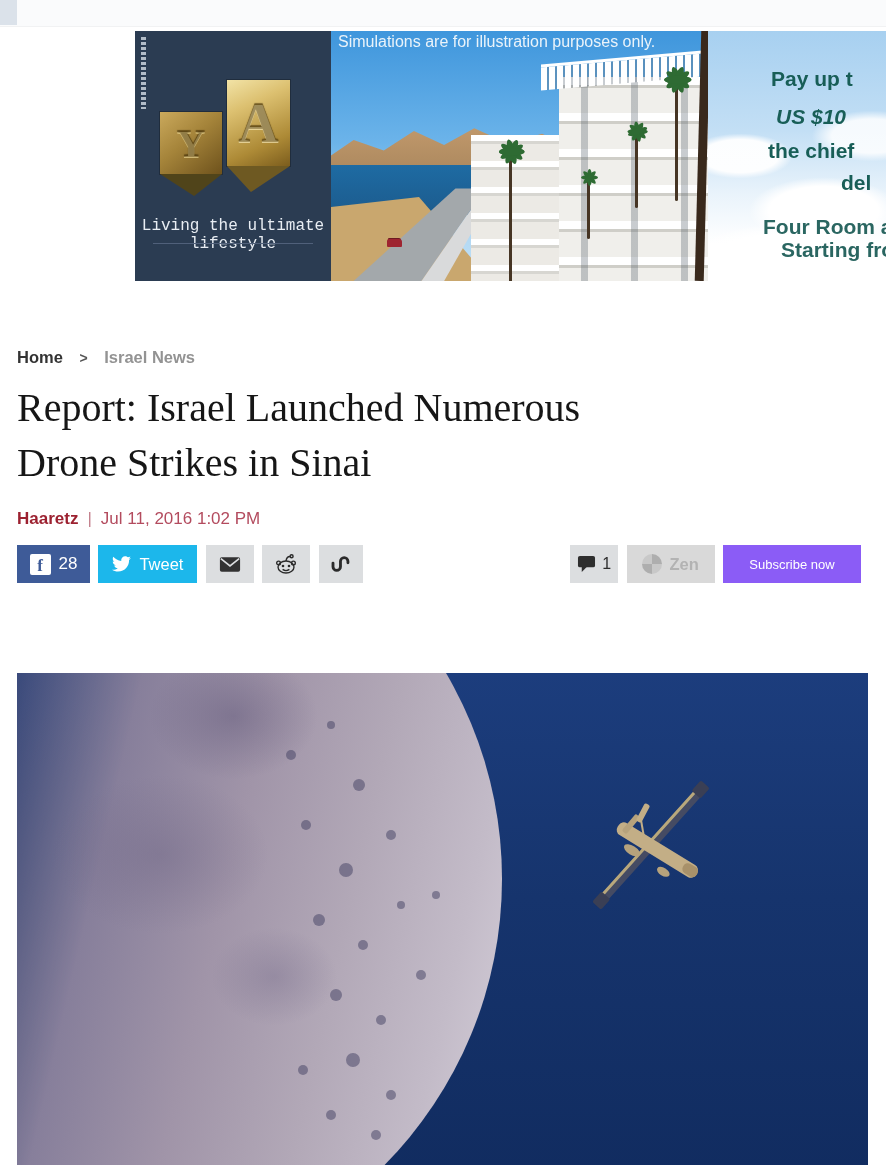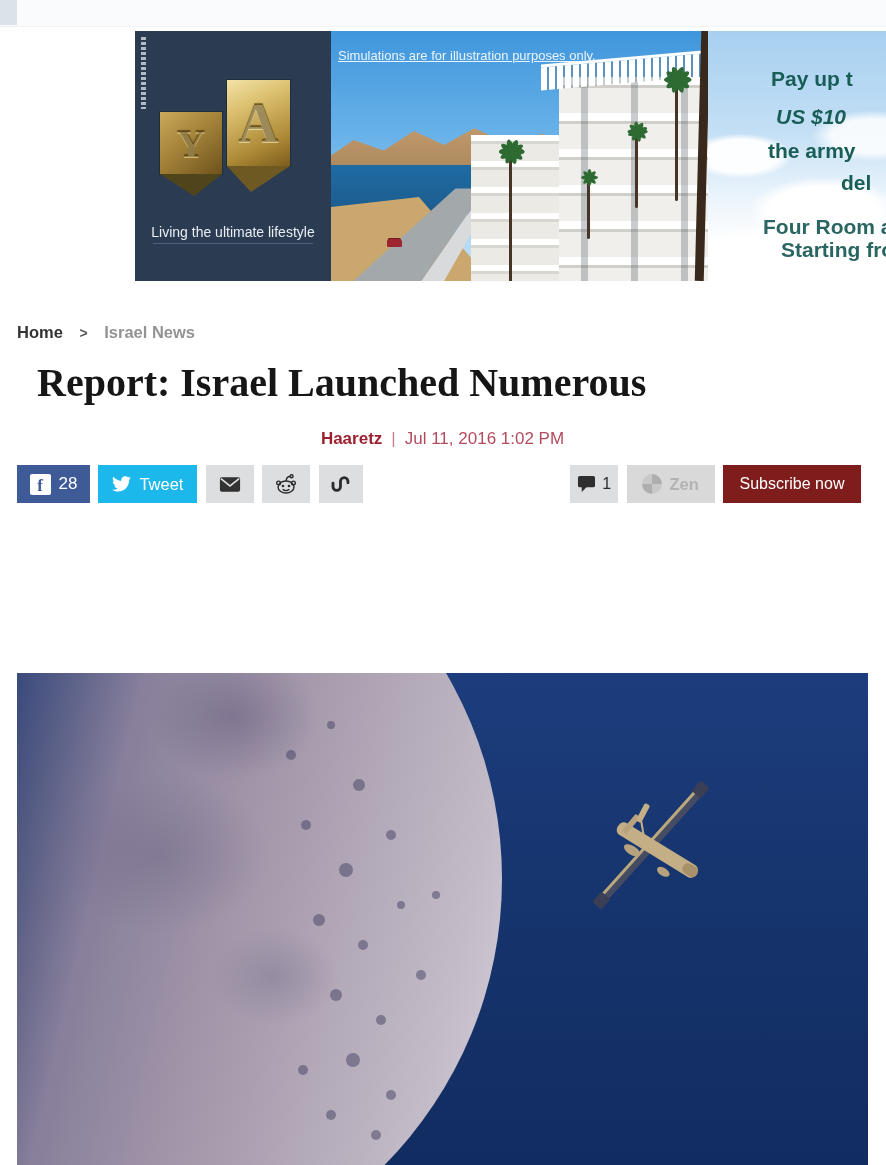--- a/index.html
+++ b/index.html
@@ -26,28 +26,28 @@
   .tile-a { left:92px; top:49px; width:63px; height:86px;
     background:linear-gradient(155deg,#f2e3a6 0%, #dcc070 30%, #ad8a36 72%, #7c5d1d 100%);
     font-size:56px; color:#5b451566; text-shadow:0 1px 0 rgba(255,244,200,.6), 0 -1px 1px rgba(60,40,0,.55);
     box-shadow:0 0 0 1px rgba(0,0,0,.25); }
   .fold-y { position:absolute; left:25px; top:143px; width:62px; height:22px; background:#6b5a22;
     clip-path:polygon(0 0, 100% 0, 55% 100%); filter:brightness(.75); }
   .fold-a { position:absolute; left:92px; top:135px; width:63px; height:26px; background:#8a6f2a;
     clip-path:polygon(0 0, 100% 0, 38% 100%); filter:brightness(.8); }
   .b-name { position:absolute; left:0; right:0; top:168px; text-align:center; color:#ffffff;
     font-size:22px; letter-spacing:.5px; word-spacing:6px; }
-  .b-tag { position:absolute; left:0; right:0; top:193px; text-align:center; color:#e8edf3; font-size:14px; }
+  .b-tag { position:absolute; left:0; right:0; top:186px; text-align:center; color:#e8edf3; font-size:16px;font-family:Liberation Mono, monospace; }
   .b-div { position:absolute; left:18px; right:18px; top:212px; height:1px; background:#50607a; }
   .b-url { position:absolute; left:0; right:0; top:217px; text-align:center; color:#eef2f7;
     font-size:12px; letter-spacing:4.5px; }
 
   .b-mid { position:relative; width:377px; height:250px; flex:0 0 auto; overflow:hidden;
     background:linear-gradient(180deg,#3f96dc 0%, #6cb4ea 45%, #a9d4f2 75%, #c6e2f6 100%); }
-  .caption { position:absolute; left:7px; top:17px; z-index:9; color:#f3f8fc; font-size:13px; opacity:.95;text-decoration:underline; }
+  .caption { position:absolute; left:7px; top:2px; z-index:9; color:#f3f8fc; font-size:16px; opacity:.95; }
   .mountains { position:absolute; left:0; top:86px; width:377px; height:70px; z-index:1;
     background:linear-gradient(180deg,#c59c6e 0%, #a5835a 100%);
     clip-path:polygon(0 55%, 6% 33%, 14% 48%, 22% 20%, 30% 40%, 38% 16%, 47% 38%, 56% 24%, 64% 45%, 72% 28%, 82% 50%, 100% 38%, 100% 100%, 0 100%); }
   .sea { position:absolute; left:0; top:134px; width:377px; height:50px; z-index:2;
     background:linear-gradient(180deg,#1e6ba3 0%, #1c5b8d 100%); }
   .sand { position:absolute; left:0; top:166px; width:160px; height:84px; z-index:3;
     background:#c9a76e; clip-path:polygon(0 12%, 55% 0, 100% 100%, 0 100%); }
   .road { position:absolute; left:0; top:0; width:377px; height:250px; z-index:4;
     background:#a3a8ab; clip-path:polygon(6% 100%, 33% 63%, 41% 63%, 24% 100%); }
   .roadedge { position:absolute; left:0; top:0; width:377px; height:250px; z-index:4;
@@ -77,31 +77,31 @@
     background:
       radial-gradient(70px 30px at 18% 50%, rgba(255,255,255,.95) 55%, rgba(255,255,255,0) 75%),
       radial-gradient(100px 45px at 65% 72%, #ffffff 55%, rgba(255,255,255,0) 75%),
       radial-gradient(130px 60px at 40% 96%, #ffffff 60%, rgba(255,255,255,0) 78%),
       radial-gradient(80px 34px at 92% 42%, rgba(255,255,255,.85) 50%, rgba(255,255,255,0) 75%); }
   .promo { position:absolute; white-space:nowrap; color:#185e57; font-weight:bold; font-size:21px; }
   .promo-sub { position:absolute; white-space:nowrap; color:#2a6661; font-weight:600; font-size:21px; }
 
   
   .content { position:absolute; left:17px; top:281px; width:851px; }
-  .breadcrumb { margin-top:42px; font-size:16.5px; font-weight:bold; color:#3a3a3a; }
+  .breadcrumb { margin-top:67px; font-size:16.5px; font-weight:bold; color:#3a3a3a; }
   .crumb-home { color:#333333; cursor:pointer; }
   .crumb-sep { color:#555555; margin:0 12px; font-size:14px; }
   .crumb-section { color:#939393; cursor:pointer; }
 
-  .headline { margin-top:13px; font-family:"Liberation Serif", serif; font-weight:bold;
-    font-size:40px; line-height:55px; color:#161616;margin-left:20px; }
+  .headline { margin-top:13px; font-family:"Liberation Serif", serif; font-weight:normal;
+    font-size:40px; line-height:55px; color:#161616; }
   .subhead { margin-top:14px; font-family:"Liberation Serif", serif; font-size:21.5px;
     line-height:28.5px; color:#2e2e2e; max-width:852px; }
 
-  .byline { margin-top:19px; display:flex; align-items:center; font-size:17px;justify-content:center; }
+  .byline { margin-top:19px; display:flex; align-items:center; font-size:17px; }
   .byline .author { color:#9c2130; font-weight:bold; }
   .byline .pipe { color:#c4808d; margin:0 9px; font-weight:normal; }
   .byline .date { color:#b34b5e; }
 
   .social { position:relative; margin-top:16px; height:38px; }
   .btn { display:inline-flex; align-items:center; justify-content:center; height:38px;
     vertical-align:top; margin-right:4px; cursor:pointer; }
   .btn-fb { width:73px; background:#3e5b98; color:#ffffff; font-size:17px; }
   .fb-badge { width:21px; height:21px; background:#ffffff; border-radius:2px; color:#3e5b98;
     font-family:"Liberation Serif", serif; font-weight:bold; font-size:17px; line-height:23px;
@@ -109,21 +109,21 @@
   .btn-tw { width:99px; background:#1cb7eb; color:#ffffff; font-size:16.5px; }
   .btn-tw svg { margin-right:8px; }
   .btn-gray { width:48px; background:#dcdee0; color:#333333; }
   .btn-su { width:44px; }
   .right-group { position:absolute; right:7px; top:0; }
   .btn-comments { width:48px; background:#dcdee0; color:#2e2e2e; font-size:16px; }
   .btn-comments svg { margin-right:6px; }
   .btn-zen { width:88px; background:#d9d9d9; color:#b3b3b3; font-size:16.5px; font-weight:bold; }
   .zen-circle { width:20px; height:20px; border-radius:50%; margin-right:7px;
     background:conic-gradient(#aeaeae 0 25%, #c8c8c8 25% 50%, #aeaeae 50% 75%, #c8c8c8 75% 100%); }
-  .btn-sub { width:138px; background:#7f1d1d; color:#ffffff; font-size:16px; margin-right:0; }
+  .btn-sub { width:138px; background:#8b5cf6; color:#ffffff; font-size:13px; margin-right:0; }
 
   
   .hero { position:absolute; left:17px; top:673px; width:851px; height:500px; overflow:hidden;
     background:linear-gradient(180deg,#1c3d7d 0%, #16346d 45%, #112c60 100%); }
   .moon { position:absolute; left:-329px; top:-201px; width:814px; height:814px; border-radius:50%;
     background:
       radial-gradient(120px 90px at 67% 30%, rgba(105,96,128,.55), rgba(0,0,0,0) 70%),
       radial-gradient(150px 110px at 58% 47%, rgba(112,103,134,.45), rgba(0,0,0,0) 72%),
       radial-gradient(90px 70px at 72% 62%, rgba(120,110,140,.40), rgba(0,0,0,0) 70%),
       linear-gradient(103deg, rgba(22,52,110,0) 22%, rgba(84,80,112,.38) 36%, #877f9b 50%, #a094a8 63%,
@@ -216,37 +216,38 @@
         </div>
       </div>
 
       <div class="trunk-edge"></div>
       <div class="car"></div>
     </div>
 
     <div class="b-right">
       <div class="promo" style="left:63px; top:36px;">Pay up t</div>
       <div class="promo" style="left:68px; top:74px;font-style:italic;">US $10</div>
-      <div class="promo" style="left:60px; top:108px;">the army</div>
+      <div class="promo" style="left:60px; top:108px;">the chief</div>
       <div class="promo" style="left:133px; top:140px;">del</div>
       <div class="promo-sub" style="left:55px; top:184px;">Four Room a</div>
       <div class="promo-sub" style="left:73px; top:207px;">Starting fro</div>
     </div>
   </div>
 
   <div class="content">
 
     <div class="breadcrumb">
       <span class="crumb-home">Home</span>
       <span class="crumb-sep">&gt;</span>
       <span class="crumb-section">Israel News</span>
     </div>
 
     <h1 class="headline">
       <span>Report: Israel Launched Numerous</span><br>
+      <span>Drone Strikes in Sinai</span>
     </h1>
 
 
     <div class="byline">
       <span class="author">Haaretz</span>
       <span class="pipe">|</span>
       <span class="date">Jul 11, 2016 1:02 PM</span>
     </div>
 
     <div class="social">

